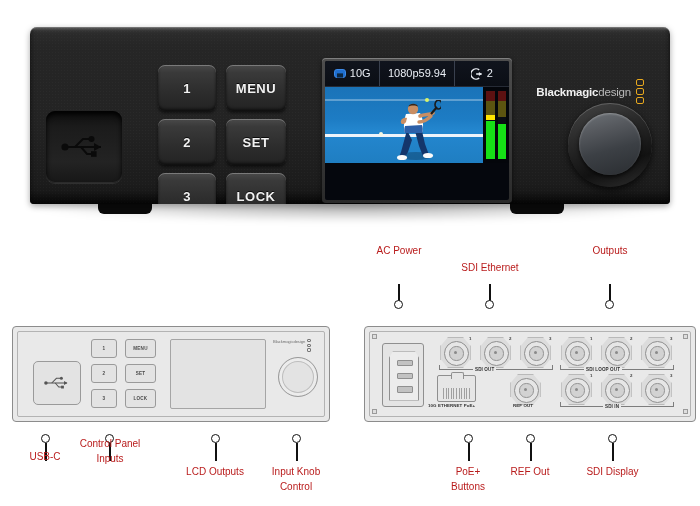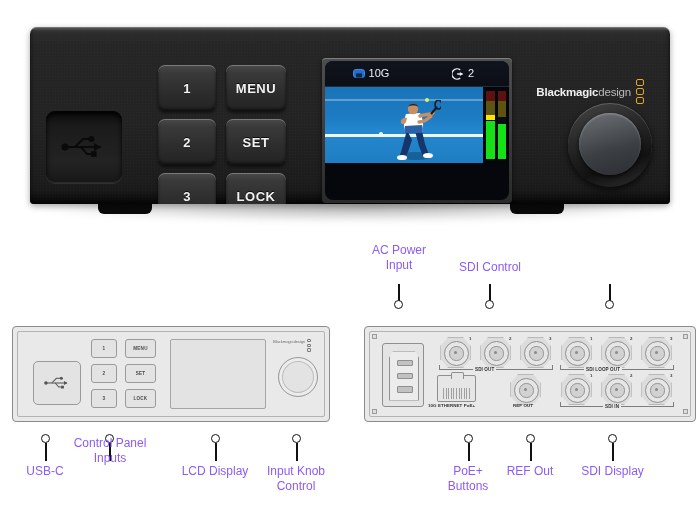--- a/index.html
+++ b/index.html
@@ -66,21 +66,21 @@
   .btn.fn{width:60px;height:46px;left:196px;}
   .r1{top:38px;} .r2{top:92px;} .r3{top:146px;}
 
   
   .lcd-bezel{
     position:absolute;left:292px;top:31px;width:190px;height:145px;border-radius:4px;
     background:linear-gradient(180deg,#4e4e4e,#2a2a2a);
     padding:3px;box-sizing:border-box;
     box-shadow:inset 0 1px 0 rgba(255,255,255,.28), 0 2px 5px rgba(0,0,0,.6);
   }
-  .lcd{position:relative;width:100%;height:100%;background:#05070d;overflow:hidden;border-radius:8px;}
+  .lcd{position:relative;width:100%;height:100%;background:#05070d;overflow:hidden;border-radius:2px;}
 
   .lcd-status{
     position:relative;height:25px;display:flex;align-items:center;
     background:linear-gradient(180deg,#10141d,#0b0e15);
     border-bottom:1px solid #262b36;
   }
   .st-cell{flex:1;display:flex;align-items:center;justify-content:center;gap:4px;
     color:#eaeef5;font-size:11px;height:100%;}
   .st-cell.mid{border-left:1px solid #39404e;border-right:1px solid #39404e;flex:1.35;}
   .st-cell span{line-height:1;}
@@ -122,21 +122,21 @@
     background:linear-gradient(160deg,#454545 0%,#2a2a2a 35%,#121212 70%,#2e2e2e 100%);
     box-shadow:0 3px 7px rgba(0,0,0,.72), inset 0 1px 0 rgba(255,255,255,.2);
   }
   .knob-inner{
     position:absolute;left:11px;top:10px;width:62px;height:62px;border-radius:50%;
     background:linear-gradient(165deg,#6e7378 0%,#56595e 28%,#3c4045 58%,#2a2d31 100%);
     box-shadow:inset 0 1px 2px rgba(255,255,255,.30), 0 2px 4px rgba(0,0,0,.7);
   }
 
   
-  .callout-label{position:absolute;font-size:12px;color:#8b5cf6;text-align:center;line-height:15px;}
+  .callout-label{position:absolute;font-size:10px;color:#b91c1c;text-align:center;line-height:15px;}
   .lead{position:absolute;width:1.6px;background:#111;}
   .dot{position:absolute;width:9px;height:9px;border-radius:50%;border:1.8px solid #111;background:#fff;box-sizing:border-box;}
 
   
   .panel{
     position:absolute;background:#e9e9e9;border:1.4px solid #8c8c8c;border-radius:4px;
   }
   .panel-inner{position:absolute;inset:4px;border:1px solid #b3b3b3;border-radius:2px;}
   .la{position:absolute;box-sizing:border-box;}
   .la-btn{border:1.1px solid #9a9a9a;border-radius:3px;background:#e3e3e3;
@@ -213,20 +213,23 @@
     <div class="lcd-bezel">
       <div class="lcd">
 
         <div class="lcd-status">
           <div class="st-cell">
             <svg width="12" height="10" viewBox="0 0 12 10">
               <rect x="0.5" y="0.5" width="11" height="8" rx="2.4" fill="#1f6fd0" stroke="#3d8ae8"></rect>
               <rect x="3" y="4.4" width="6" height="4.2" fill="#0c2742"></rect>
             </svg>
             <span>10G</span>
+          </div>
+          <div class="st-cell mid">
+            <span>1080p59.94</span>
           </div>
           <div class="st-cell">
             <svg width="12" height="12" viewBox="0 0 14 14">
               <path d="M9.6 2.2 A6 6 0 1 0 9.6 11.8" stroke="#eaeef5" stroke-width="1.5" fill="none"></path>
               <path d="M6 7 H12.4" stroke="#eaeef5" stroke-width="1.5" fill="none"></path>
               <path d="M12.6 7 l-3.4 -2.3 v4.6 z" fill="#eaeef5"></path>
             </svg>
             <span>2</span>
           </div>
         </div>
@@ -282,32 +285,32 @@
     </div>
 
     <div class="knob-outer">
       <div class="knob-inner"></div>
     </div>
   </div>
 </div>
 
 <div class="callout-label" style="left:349px;top:243px;width:100px;">
   <div>AC Power</div>
-  <div>Input</div>
 </div>
 <div class="lead" style="left:398px;top:284px;height:18px;"></div>
 <div class="dot" style="left:394px;top:300px;"></div>
 
 <div class="callout-label" style="left:440px;top:260px;width:100px;">
-  <div>SDI Control</div>
+  <div>SDI Ethernet</div>
 </div>
 <div class="lead" style="left:489px;top:284px;height:18px;"></div>
 <div class="dot" style="left:485px;top:300px;"></div>
 
 <div class="callout-label" style="left:560px;top:243px;width:100px;">
+  <div>Outputs</div>
 </div>
 <div class="lead" style="left:609px;top:284px;height:18px;"></div>
 <div class="dot" style="left:605px;top:300px;"></div>
 
 <div class="panel" style="left:12px;top:326px;width:316px;height:94px;">
   <div class="panel-inner"></div>
 
   <div class="la la-usb" style="left:20px;top:34px;width:48px;height:44px;">
     <svg width="28" height="14" viewBox="0 0 46 24">
       <circle cx="4" cy="12" r="3" fill="#555"></circle>
@@ -438,35 +441,35 @@
       <div class="ring2"></div>
       <div class="pin"></div>
   </div>
   <div class="bnc-num" style="left:305px;top:46px;">3</div>
   <div class="grp" style="left:195px;top:75px;width:114px;"></div>
   <div class="grp-lbl" style="left:238px;top:77px;">SDI IN</div>
 </div>
 
 <div class="dot" style="left:41px;top:434px;"></div>
 <div class="lead" style="left:45px;top:443px;height:18px;"></div>
-<div class="callout-label" style="left:5px;top:464px;width:80px;">
+<div class="callout-label" style="left:5px;top:449px;width:80px;">
   <div>USB-C</div>
 </div>
 
 <div class="dot" style="left:105px;top:434px;"></div>
 <div class="lead" style="left:109px;top:443px;height:18px;"></div>
 <div class="callout-label" style="left:65px;top:436px;width:90px;">
   <div>Control Panel</div>
   <div>Inputs</div>
 </div>
 
 <div class="dot" style="left:211px;top:434px;"></div>
 <div class="lead" style="left:215px;top:443px;height:18px;"></div>
 <div class="callout-label" style="left:170px;top:464px;width:90px;">
-  <div>LCD Display</div>
+  <div>LCD Outputs</div>
 </div>
 
 <div class="dot" style="left:292px;top:434px;"></div>
 <div class="lead" style="left:296px;top:443px;height:18px;"></div>
 <div class="callout-label" style="left:256px;top:464px;width:80px;">
   <div>Input Knob</div>
   <div>Control</div>
 </div>
 
 <div class="dot" style="left:464px;top:434px;"></div>

